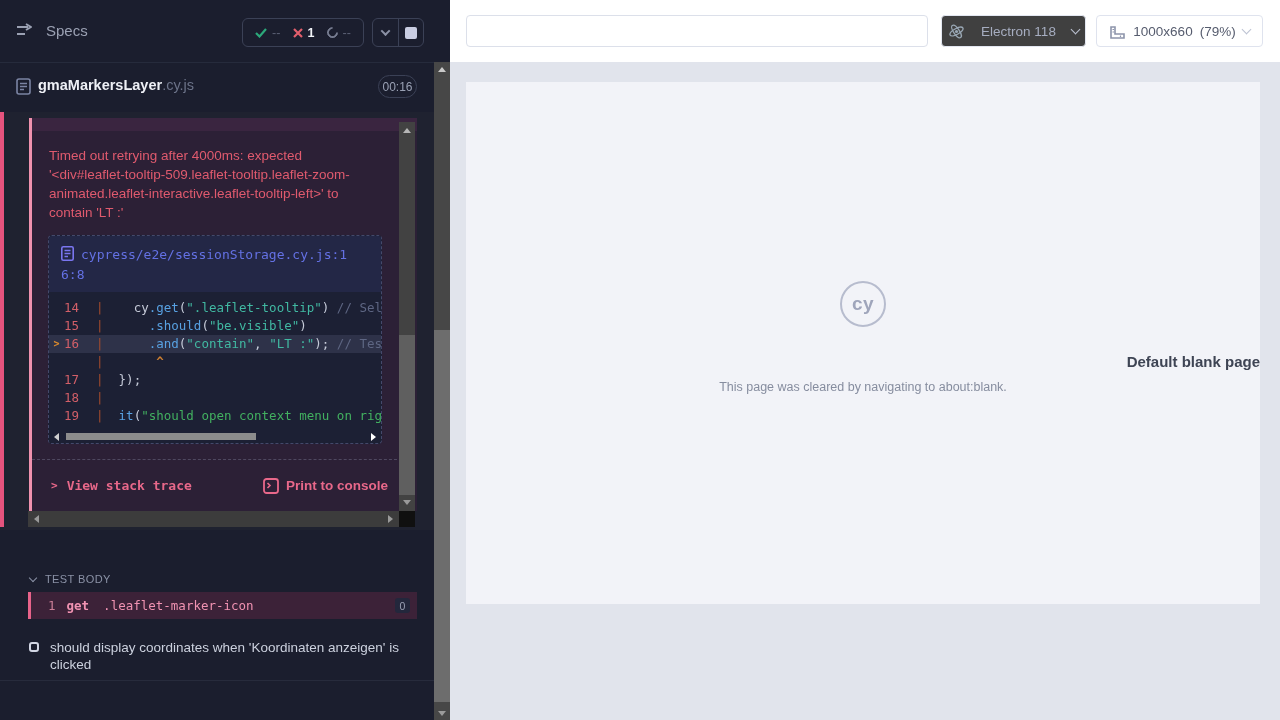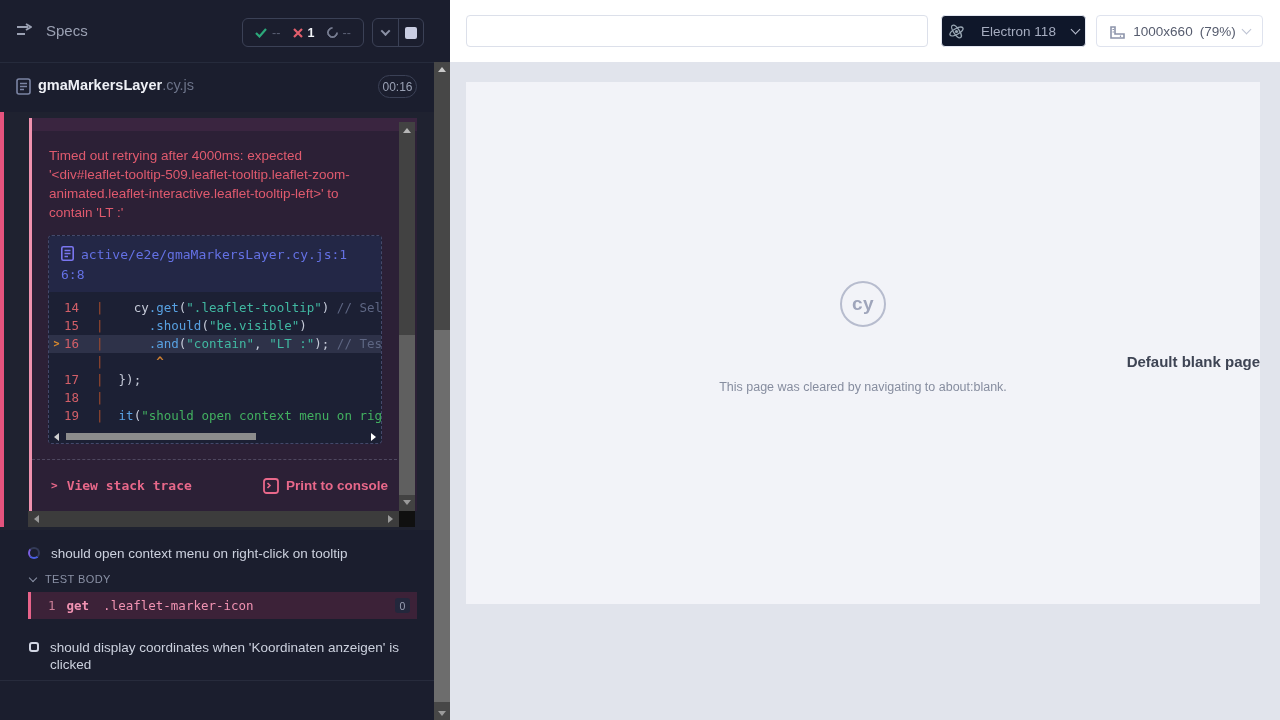--- a/index.html
+++ b/index.html
@@ -98,21 +98,21 @@
 
   
   .sb-scroll { position:absolute; left:434px; top:62px; width:16px; height:658px; background:#474747; }
   .sb-scroll .thumb { position:absolute; left:0; top:268px; width:16px; height:372px; background:#6d6d6d; }
   .sb-scroll .tri-up { position:absolute; left:4px; top:5px; border-bottom-color:#c9c9c9; }
   .sb-scroll .tri-down { position:absolute; left:4px; bottom:4px; }
 
   
   #topbar { position:absolute; left:450px; top:0; width:830px; height:62px; background:#ffffff; }
   .url-input { position:absolute; left:16px; top:15px; width:462px; height:32px; border:1px solid #dce0ea; border-radius:4px; background:#fff; font-size:13px; color:#555b6d; padding:0 10px; outline:none; }
-  .browser-sel { position:absolute; left:491px; top:15px; width:145px; height:32px; border:1px solid #e3e7f1; border-radius:4px; background:#0f172a; display:flex; align-items:center; justify-content:center; gap:16px; cursor:pointer; }
+  .browser-sel { position:absolute; left:491px; top:15px; width:145px; height:32px; border:1px solid #e3e7f1; border-radius:4px; background:#404040; display:flex; align-items:center; justify-content:center; gap:16px; cursor:pointer; }
   .browser-label { font-size:13.5px; color:#a6adc0; }
   .chev-lt { width:7px; height:7px; border-right:1.5px solid #bcc2d2; border-bottom:1.5px solid #bcc2d2; transform:rotate(45deg); margin-top:-4px; }
   .size-sel { position:absolute; left:646px; top:15px; width:167px; height:32px; border:1px solid #dfe3ee; border-radius:4px; background:#fff; display:flex; align-items:center; justify-content:center; gap:7px; cursor:pointer; }
   .size-label { font-size:13.5px; color:#565c6e; }
   .zoom-label { font-size:13.5px; color:#565c6e; }
 
   #stage { position:absolute; left:450px; top:62px; width:830px; height:658px; background:#e1e4ec; }
   .viewport { position:absolute; left:16px; top:20px; width:794px; height:522px; background:#f2f3f8; }
   .blank { position:absolute; left:0; top:199px; width:100%; text-align:center; }
   .cy-logo { width:46px; height:46px; margin:0 auto; border:2.5px solid #b7bcce; border-radius:50%; color:#9fa5bb; font-size:19px; font-weight:bold; display:flex; align-items:center; justify-content:center; letter-spacing:0.5px; }
@@ -185,21 +185,21 @@
             <div>'&lt;div#leaflet-tooltip-509.leaflet-tooltip.leaflet-zoom-</div>
             <div>animated.leaflet-interactive.leaflet-tooltip-left&gt;' to</div>
             <div>contain 'LT :'</div>
           </div>
 
         <div class="code-frame">
           <div class="cf-header mono">
             <svg width="13" height="15" viewBox="0 0 13 15">
               <rect x="0.8" y="0.8" width="11.4" height="13.4" rx="1.5" fill="none" stroke="#7a76f0" stroke-width="1.6"></rect>
               <path d="M3.5 4.5 H9.5 M3.5 7.5 H9.5 M3.5 10.5 H7" stroke="#7a76f0" stroke-width="1.4"></path>
-            </svg><span><span>active/e2e/gmaMarkersLayer.cy.js:1</span><br><span>6:8</span></span>
+            </svg><span><span>cypress/e2e/sessionStorage.cy.js:1</span><br><span>6:8</span></span>
           </div>
           <div class="cf-code mono">
               <div class="code-row"><span class="g-arrow"></span><span class="g-num">14</span><span class="g-pipe">|</span><span class="g-code"><span class="tk-pl">    cy</span><span class="tk-m">.get</span><span class="tk-pu">(</span><span class="tk-s">".leaflet-tooltip"</span><span class="tk-pu">)</span><span class="tk-c"> // Sele</span></span></div>
               <div class="code-row"><span class="g-arrow"></span><span class="g-num">15</span><span class="g-pipe">|</span><span class="g-code"><span class="tk-pl">      </span><span class="tk-m">.should</span><span class="tk-pu">(</span><span class="tk-s">"be.visible"</span><span class="tk-pu">)</span></span></div>
               <div class="code-row hl"><span class="g-arrow">&gt;</span><span class="g-num">16</span><span class="g-pipe">|</span><span class="g-code"><span class="tk-pl">      </span><span class="tk-m">.and</span><span class="tk-pu">(</span><span class="tk-s">"contain"</span><span class="tk-pu">, </span><span class="tk-s">"LT :"</span><span class="tk-pu">); </span><span class="tk-c">// Test</span></span></div>
               <div class="code-row"><span class="g-arrow"></span><span class="g-num"></span><span class="g-pipe">|</span><span class="g-code"><span class="tk-cr">       ^</span></span></div>
               <div class="code-row"><span class="g-arrow"></span><span class="g-num">17</span><span class="g-pipe">|</span><span class="g-code"><span class="tk-pl">  });</span></span></div>
               <div class="code-row"><span class="g-arrow"></span><span class="g-num">18</span><span class="g-pipe">|</span><span class="g-code"></span></div>
               <div class="code-row"><span class="g-arrow"></span><span class="g-num">19</span><span class="g-pipe">|</span><span class="g-code"><span class="tk-pl">  </span><span class="tk-m">it</span><span class="tk-pu">(</span><span class="tk-g">"should open context menu on righ</span></span></div>
             </div>
@@ -230,24 +230,20 @@
         <span class="thumb"></span>
         <span class="tri tri-down"></span>
       </div>
       <div class="att-hscroll">
         <span class="tri tri-l"></span>
         <span class="tri tri-r"></span>
       </div>
       <div class="scroll-corner"></div>
     </div>
 
-    <div class="test-row1">
-      <span class="spinner"></span>
-      <span class="test-title">should open context menu on right-click on tooltip</span>
-    </div>
 
     <div class="tbody-row">
       <span class="chev-sm"></span>
       <span class="tbody-label">TEST BODY</span>
     </div>
 
     <div class="cmd-row">
       <span class="cmd-num">1</span>
       <span class="cmd-name">get</span>
       <span class="cmd-arg">.leaflet-marker-icon</span>

